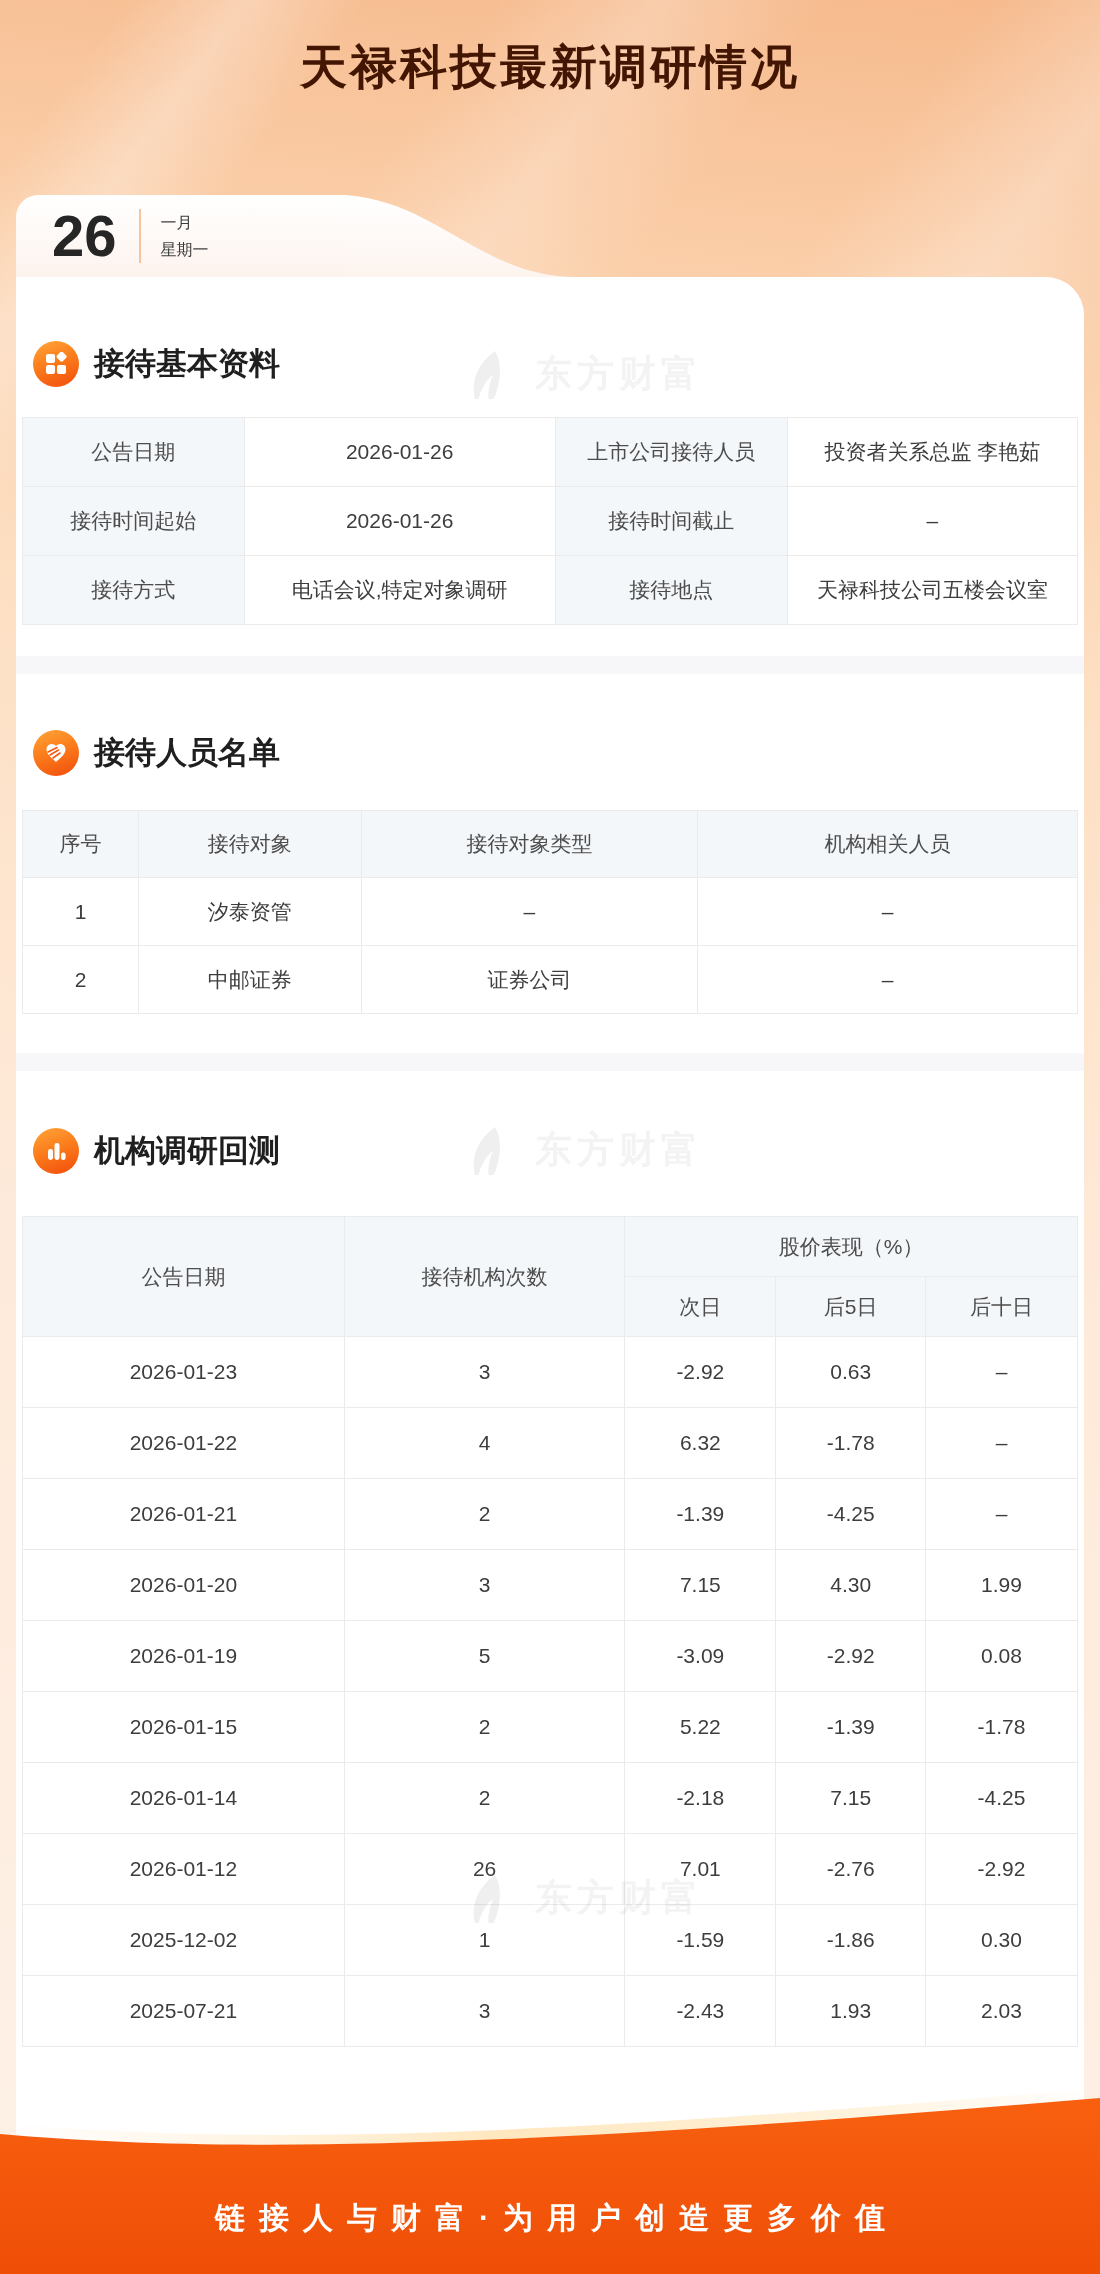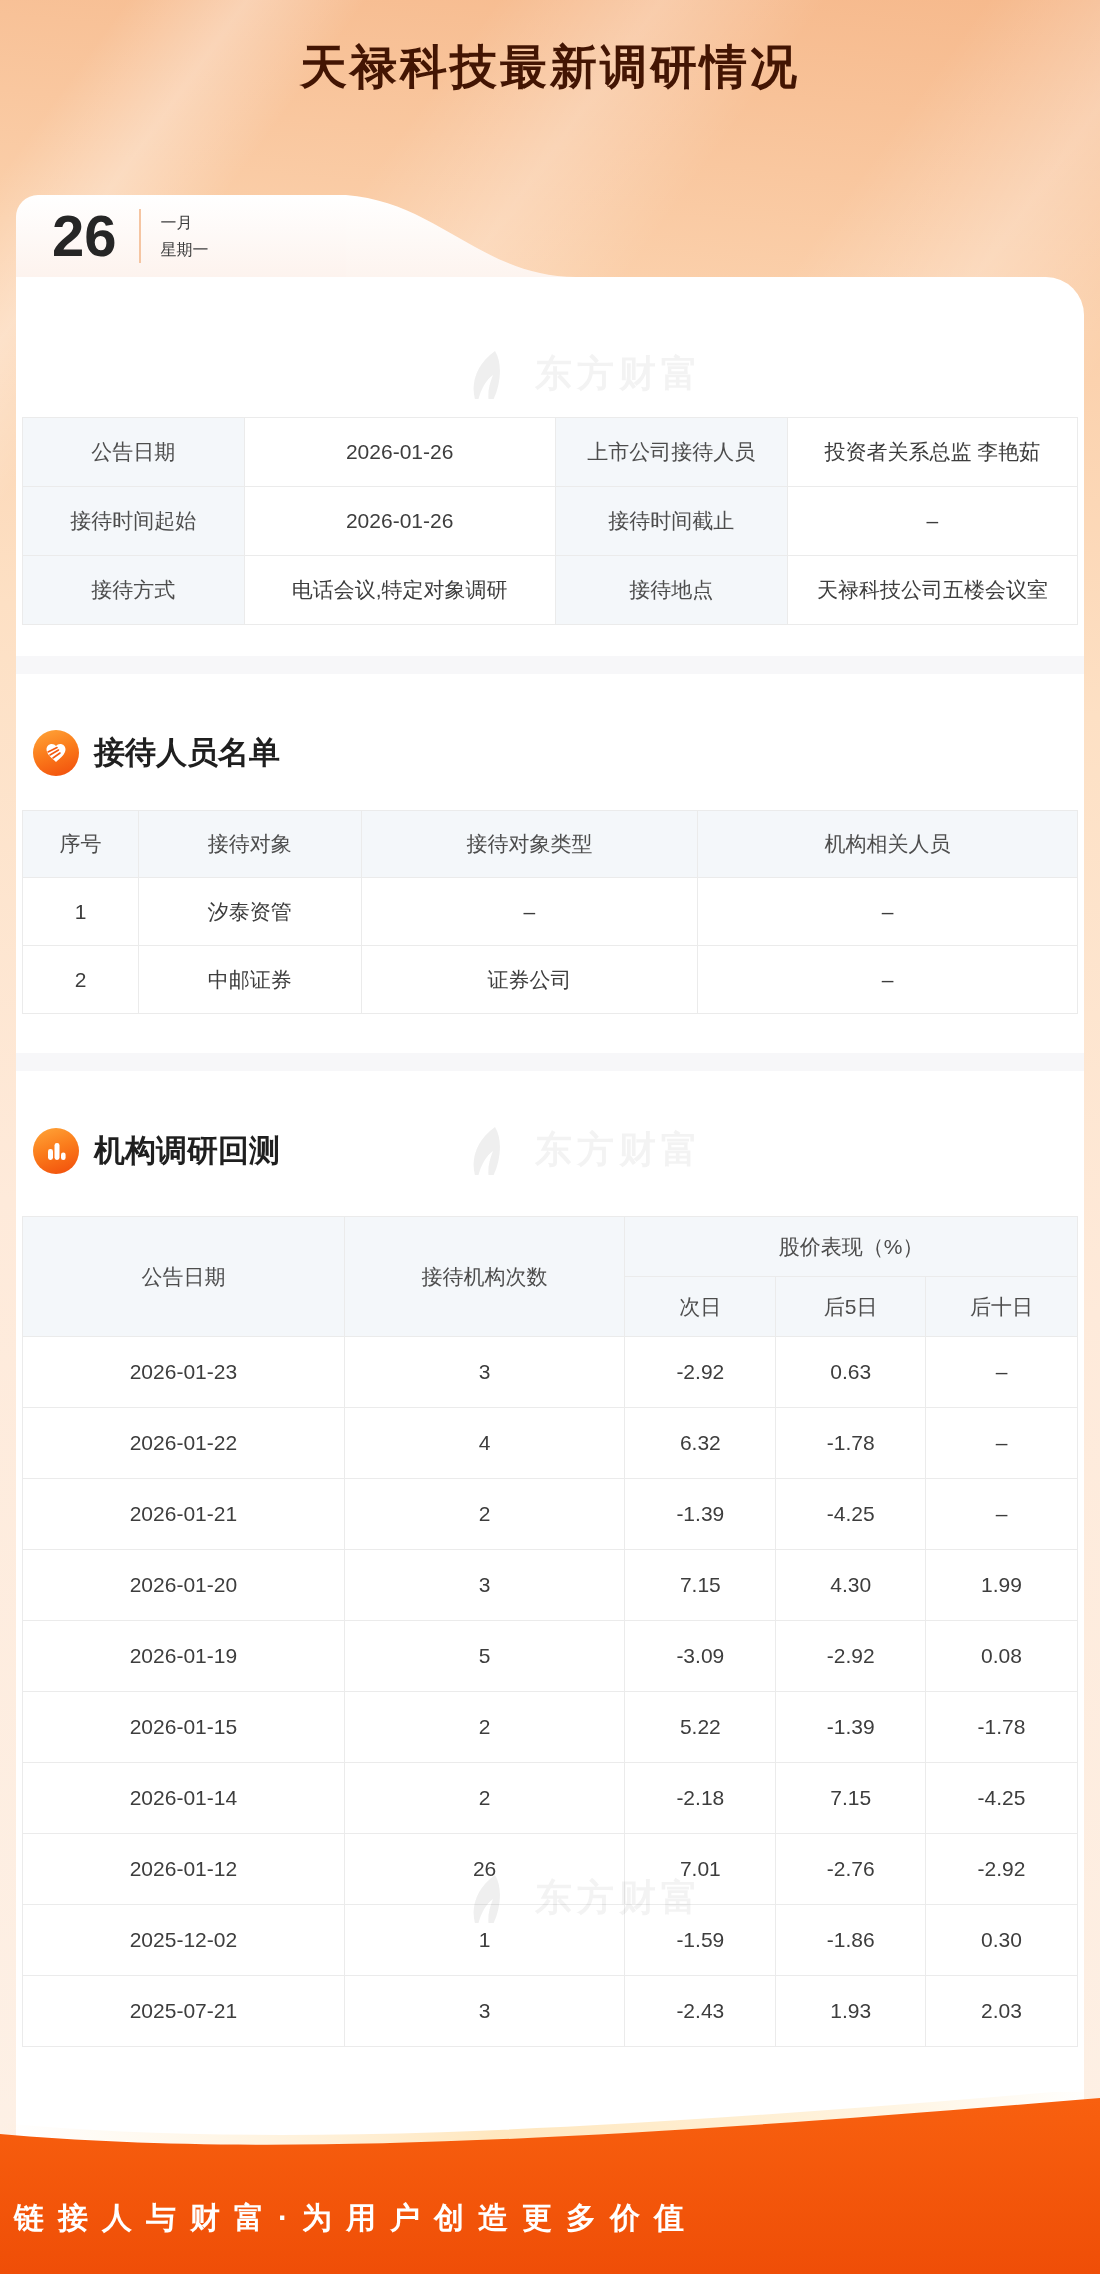--- a/index.html
+++ b/index.html
@@ -48,21 +48,21 @@
   .t3 .hrow1 th{height:59px;}
   .t3 .hrow2 th{height:59px;}
   .t3 td{height:70px;}
 
   .watermark{position:absolute;display:flex;align-items:center;gap:24px;z-index:1;
     color:rgba(40,40,40,0.055);font-size:37px;font-weight:700;letter-spacing:5px;}
   .watermark svg{opacity:.9;}
 
   .footer{position:absolute;left:0;right:0;bottom:0;height:182px;z-index:3;}
   .footer svg{position:absolute;left:0;top:0;width:1100px;height:182px;}
-  .footer-text{position:absolute;left:0;right:0;top:106px;
+  .footer-text{position:absolute;left:0;right:0;top:106px;text-align:center;
     color:#ffffff;font-size:30px;font-weight:700;letter-spacing:14px;text-indent:14px;}
 </style>
 </head>
 <body>
 
 <div class="streak s1"></div>
 <div class="streak s2"></div>
 <div class="streak s3"></div>
 
 <div class="page-title">天禄科技最新调研情况</div>
@@ -99,20 +99,31 @@
     </svg>
     <span>东方财富</span>
   </div>
   <div class="watermark" style="left:449px;top:1596px;">
     <svg width="46" height="50" viewBox="0 0 46 50">
       <path d="M30 2 C10 16 4 38 12 56 C15 42 20 32 28 26 C23 38 22 48 25 56 C33 46 40 18 30 2 Z" fill="rgba(40,40,40,0.08)"></path>
     </svg>
     <span>东方财富</span>
   </div>
 
+  <div class="section-heading" style="top:64px;">
+    <span class="icon-circle">
+      <svg width="24" height="24" viewBox="0 0 24 24">
+        <rect x="2" y="2" width="9" height="9" rx="2" fill="#ffffff"></rect>
+        <rect x="13.5" y="0.5" width="8.2" height="8.2" rx="2" fill="#ffffff" transform="rotate(45 17.6 4.6)"></rect>
+        <rect x="2" y="13" width="9" height="9" rx="2" fill="#ffffff"></rect>
+        <rect x="13" y="13" width="9" height="9" rx="2" fill="#ffffff"></rect>
+      </svg>
+    </span>
+    <span>接待基本资料</span>
+  </div>
 
   <table class="t1" style="top:140px;">
     <colgroup>
         <col style="width:21%">
         <col style="width:29.5%">
         <col style="width:22%">
         <col style="width:27.5%">
       </colgroup>
     <tbody>
         <tr>

